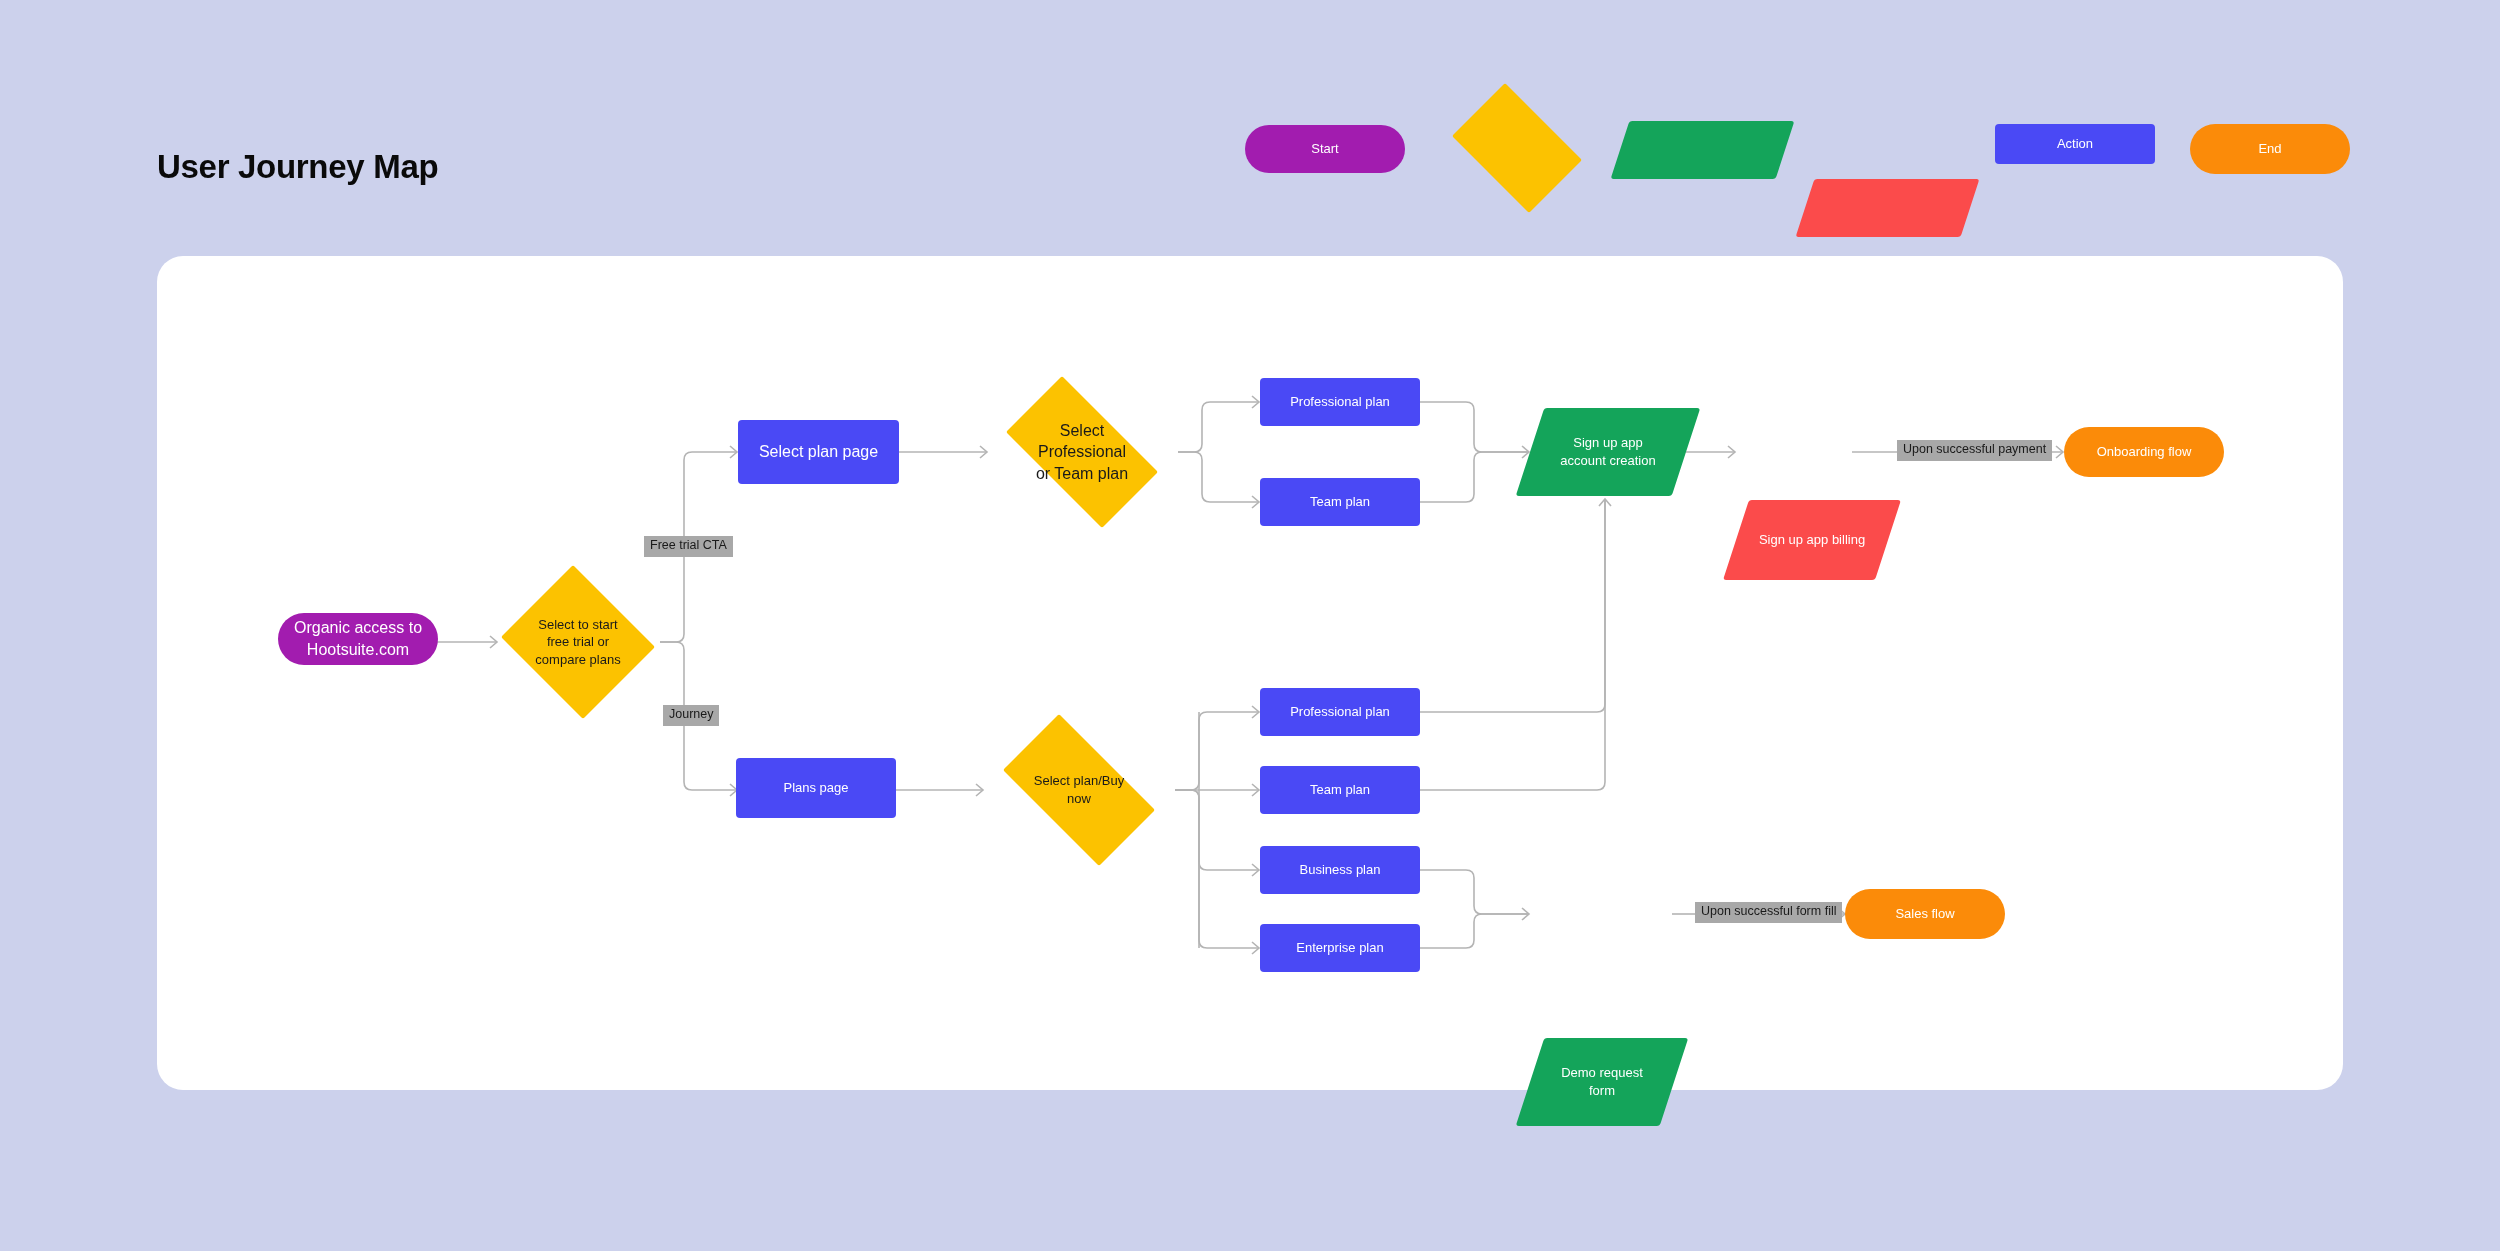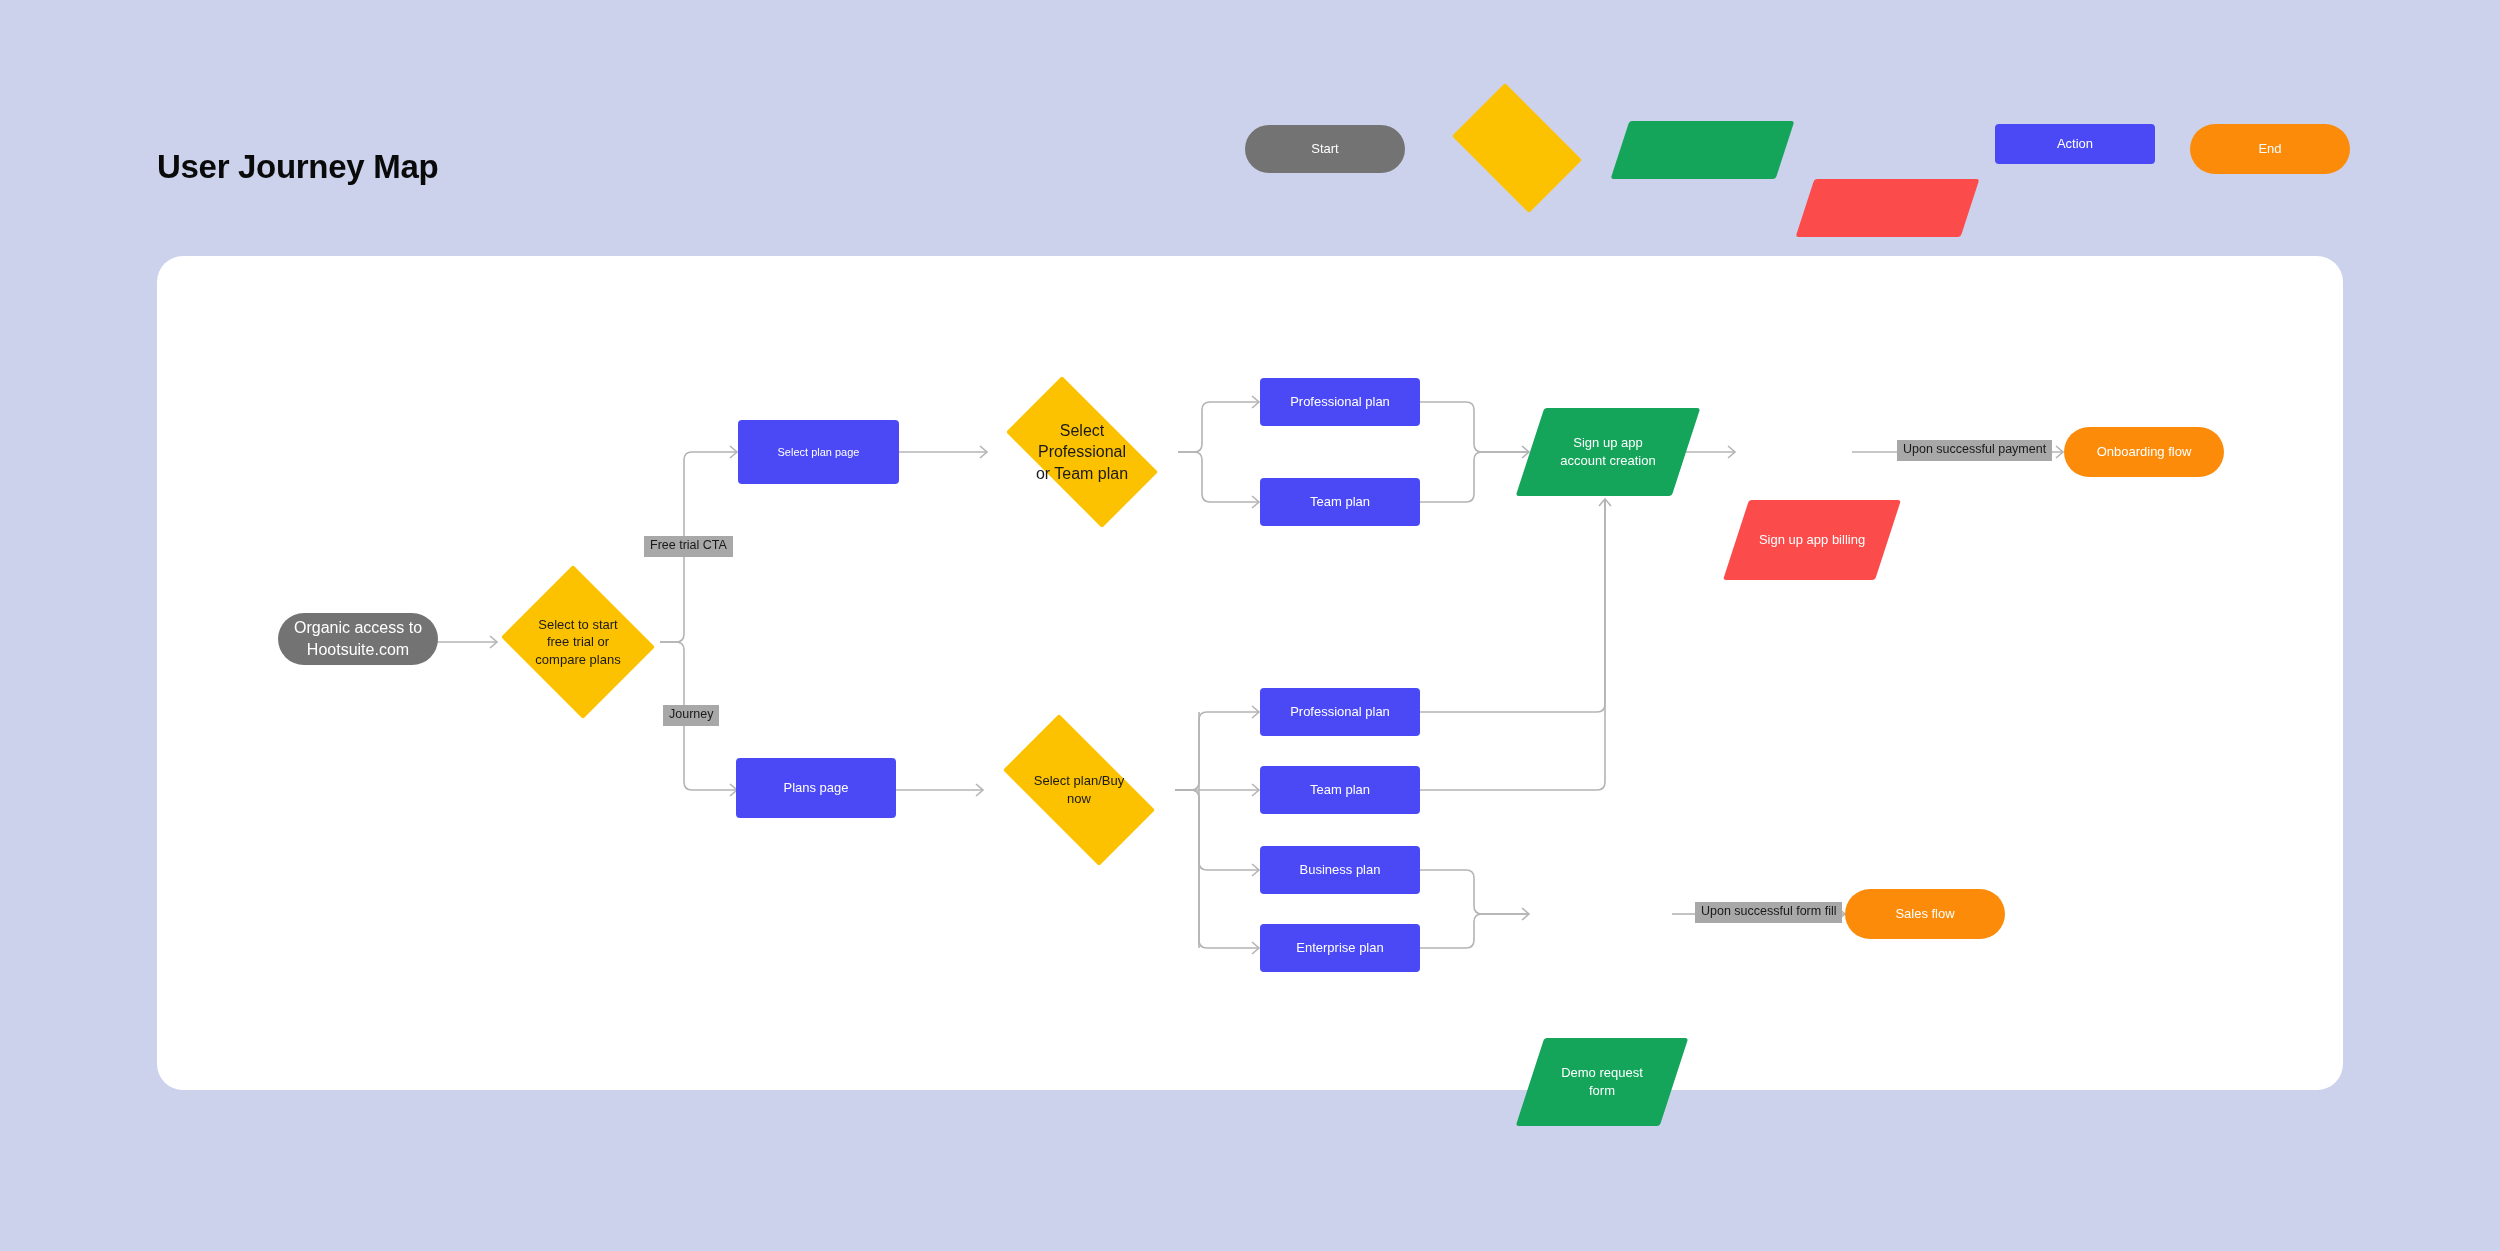--- a/index.html
+++ b/index.html
@@ -50,21 +50,21 @@
   .sh-decision .lbl { position: relative; z-index: 2; }
   .sh-para { position: relative; background: transparent !important; }
   .sh-para .para-bg {
     position: absolute; inset: 0;
     transform: skewX(-18deg);
     border-radius: 3px;
   }
   .sh-para .lbl { position: relative; z-index: 2; }
 
   
-  .c-start  { background: #737373; color: #ffffff; }
+  .c-start  { background: #a21caf; color: #ffffff; }
   .c-action { background: #4a49f5; color: #ffffff; }
   .c-end    { background: #fb8b09; color: #ffffff; }
   .c-dec    { color: #1a1a1a; }
 
   .bg-input { background: #14a45a; }
   .bg-fric  { background: #fb4b4b; }
 
   
   .edge-label {
     position: absolute; background: #a8a8a8; color: #1a1a1a;
@@ -174,21 +174,21 @@
 
   <div class="node sh-start c-start" style="left:278px; top:613px; width:160px; height:52px; font-size:16px;">
     <span class="lbl">Organic access to Hootsuite.com</span>
   </div>
 
   <div class="node sh-decision c-dec" style="left:496px; top:570px; width:164px; height:144px; font-size:13px;">
     <span class="diamond-bg"></span>
     <span class="lbl" style="max-width:112px">Select to start free trial or compare plans</span>
   </div>
 
-  <div class="node sh-action c-action" style="left:738px; top:420px; width:161px; height:64px; font-size:11px;">
+  <div class="node sh-action c-action" style="left:738px; top:420px; width:161px; height:64px; font-size:16px;">
     <span class="lbl">Select plan page</span>
   </div>
 
   <div class="node sh-decision c-dec" style="left:986px; top:396px; width:192px; height:112px; font-size:16px;">
     <span class="diamond-bg"></span>
     <span class="lbl" style="max-width:108px">Select Professional or Team plan</span>
   </div>
 
   <div class="node sh-action c-action" style="left:1260px; top:378px; width:160px; height:48px; font-size:13px;">
     <span class="lbl">Professional plan</span>

